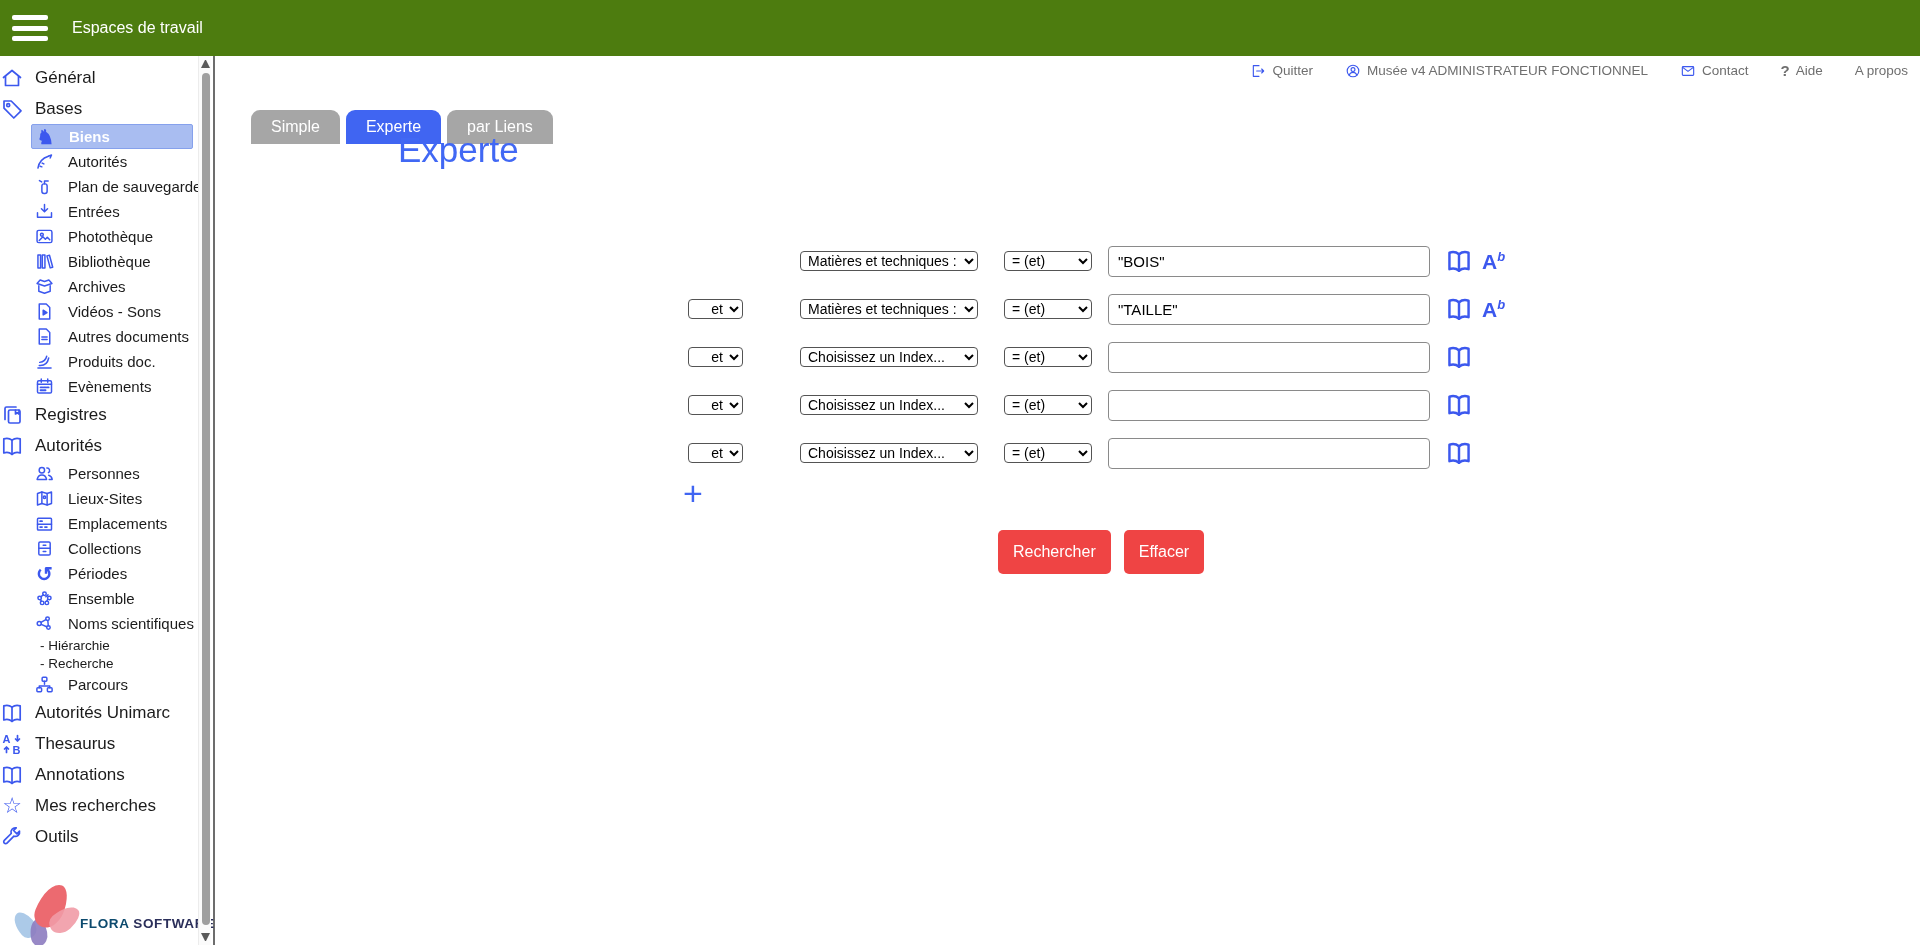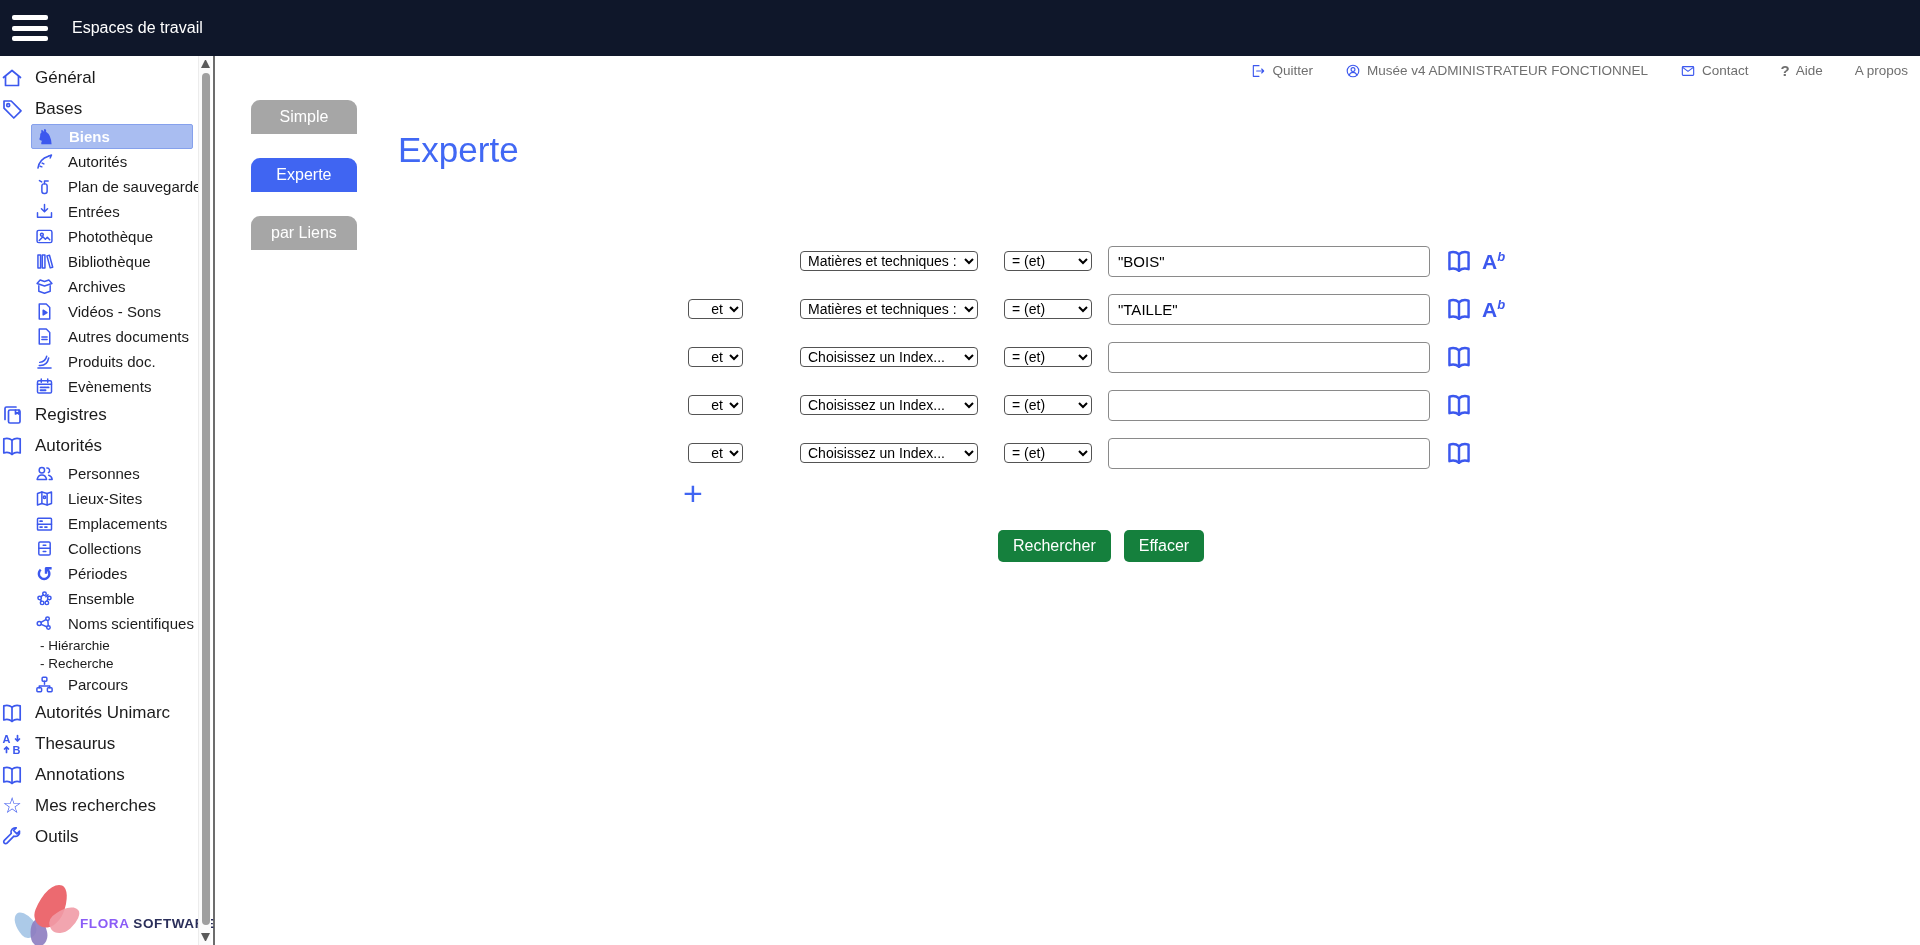--- a/index.html
+++ b/index.html
@@ -1,21 +1,21 @@
 <!DOCTYPE html>
 <html><head>
 <meta charset="utf-8">
 <style>
   * { box-sizing: border-box; margin: 0; padding: 0; }
   html,body { width:1920px; height:945px; overflow:hidden; background:#fff;
               font-family:"Liberation Sans", sans-serif; }
 
   
   .topbar { position:absolute; left:0; top:0; width:1920px; height:56px;
-            background:#0f172a; display:flex; align-items:center; }
+            background:#4d7c0f; display:flex; align-items:center; }
   .burger { width:36px; height:26px; margin-left:12px; display:flex; flex-direction:column;
             justify-content:space-between; cursor:pointer; }
   .burger span { display:block; height:5px; background:#fff; border-radius:2px; }
   .ws-label { color:#fff; font-size:16px; margin-left:24px; }
   .app-title { position:absolute; right:16px; top:0; height:56px; display:flex; align-items:center;
                color:#fff; font-size:26px; font-weight:bold; letter-spacing:.5px; }
 
   
   .sidebar { position:absolute; left:0; top:56px; width:215px; bottom:0; background:#fff;
              border-right:2px solid #6d6d6d; }
@@ -45,34 +45,34 @@
               border-radius:4px; cursor:pointer; }
 
   
   .logo { position:absolute; left:8px; bottom:0; width:190px; height:62px; }
   .petal { position:absolute; }
   .petal-coral  { width:27px; height:46px; left:30px; top:0;  background:#ec6a70; transform:rotate(22deg);  border-radius:58% 42% 55% 45% / 70% 55% 45% 30%; }
   .petal-pink   { width:21px; height:33px; left:46px; top:20px; background:#f19ba6; transform:rotate(48deg); border-radius:60% 40% 55% 45% / 70% 55% 45% 30%; opacity:.9; }
   .petal-blue   { width:18px; height:28px; left:8px;  top:28px; background:#a3c4e6; transform:rotate(-42deg);border-radius:60% 40% 55% 45% / 70% 55% 45% 30%; opacity:.9; }
   .petal-purple { width:17px; height:27px; left:22px; top:36px; background:#8d7cc0; transform:rotate(-12deg);border-radius:60% 40% 55% 45% / 70% 55% 45% 30%; opacity:.9; }
   .logo-text { position:absolute; left:72px; bottom:14px; font-size:13.5px; font-weight:bold; letter-spacing:.6px; white-space:nowrap; }
-  .logo-flora { color:#8b5cf6; } .logo-soft { color:#2b2f5a; }
+  .logo-flora { color:#0c4a6e; } .logo-soft { color:#2b2f5a; }
 
   
   .main { position:absolute; left:215px; top:56px; right:0; bottom:0; background:#fff; }
 
   
   .linksbar { position:absolute; top:6px; right:12px; display:flex; align-items:center; gap:32px;
               color:#6f6f6f; font-size:13.5px; }
   .linkitem { display:flex; align-items:center; gap:6px; cursor:pointer; white-space:nowrap; }
   .linkitem svg { width:16px; height:16px; }
   .qglyph { font-size:15px; font-weight:bold; }
 
   
-  .tabs { position:absolute; left:36px; top:44px; display:flex; gap:24px;flex-direction:column; }
+  .tabs { position:absolute; left:36px; top:54px; display:flex; gap:6px; }
   .tab { height:34px; padding:0 20px; display:flex; align-items:center; justify-content:center;
          background:#a6a6a6; color:#fff; font-size:16px; border-radius:9px 9px 0 0; cursor:pointer; }
   .tab.active { background:#4065f2; }
 
   .page-title { position:absolute; left:183px; top:74px; font-size:35px; color:#4168f4; }
 
   .global-select { position:absolute; left:190px; top:128px; width:270px; height:30px;
                    font-size:14.5px; border:1px solid #1c1c1c; border-radius:4px; padding:0 4px;
                    font-family:"Liberation Sans", sans-serif; }
 
@@ -90,21 +90,21 @@
   .row-icon { color:#3c58ee; cursor:pointer; display:inline-flex; align-items:center; }
   .book { width:30px; height:28px; margin-right:8px; }
   .book svg { width:100%; height:100%; stroke-width:2.1; }
   .ab { font-weight:bold; color:#3c58ee; font-size:21px; line-height:1; }
   .ab sup { font-size:13px; font-style:italic; font-weight:bold; }
 
   .plus-btn { position:absolute; left:468px; top:420px; color:#4065f2; font-size:34px;
               font-weight:300; line-height:1; cursor:pointer; }
 
   .actions { position:absolute; left:783px; top:474px; display:flex; gap:13px; }
-  .btn { background:#15803d; color:#fff; border:none; border-radius:5px; height:32px;
+  .btn { background:#ef4444; color:#fff; border:none; border-radius:5px; height:44px;
          padding:0 15px; font-size:16px; cursor:pointer; font-family:"Liberation Sans", sans-serif; }
 </style>
 </head>
 <body>
 
 <div class="topbar">
   <div class="burger">
       <span></span>
       <span></span>
       <span></span>

